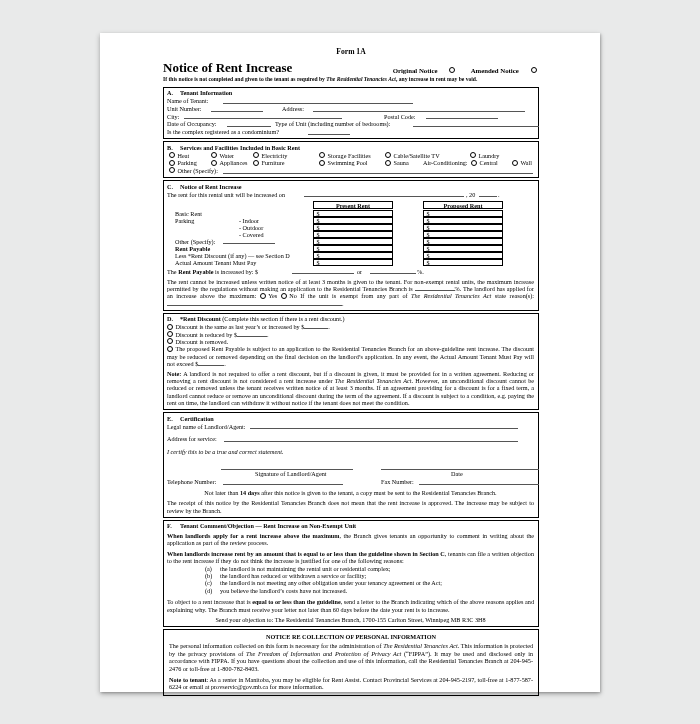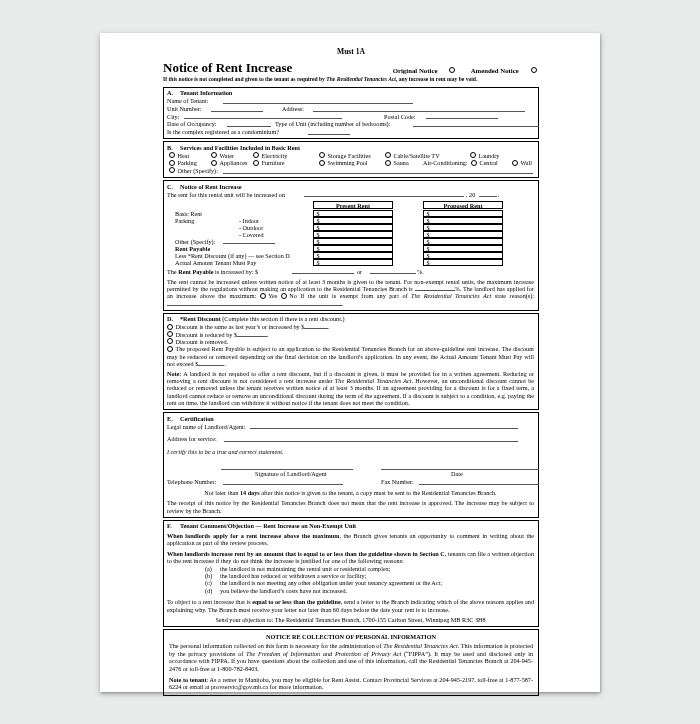--- a/index.html
+++ b/index.html
@@ -44,21 +44,21 @@
   .thead{width:80px;border:0.9px solid #000;box-sizing:border-box;font-weight:bold;text-align:center;height:8.4px;line-height:7.6px;margin-bottom:1px;background:#fff;}
   .reason{display:flex;margin-left:38px;}
   .rtag{width:15px;flex:none;}
   .sigline{border-bottom:0.9px solid #555;height:0;}
 </style>
 </head>
 <body>
 
 <div class="page">
 
-  <div class="form-no">Must 1A</div>
+  <div class="form-no">Form 1A</div>
 
   <div class="title-row">
     <div class="title">Notice of Rent Increase</div>
     <div class="ntype">
       <span>Original Notice</span>
       <span class="sp"></span><span class="ro"></span>
       <span class="sp"></span>
       <span>Amended Notice</span>
       <span class="sp"></span><span class="ro"></span>
     </div>

